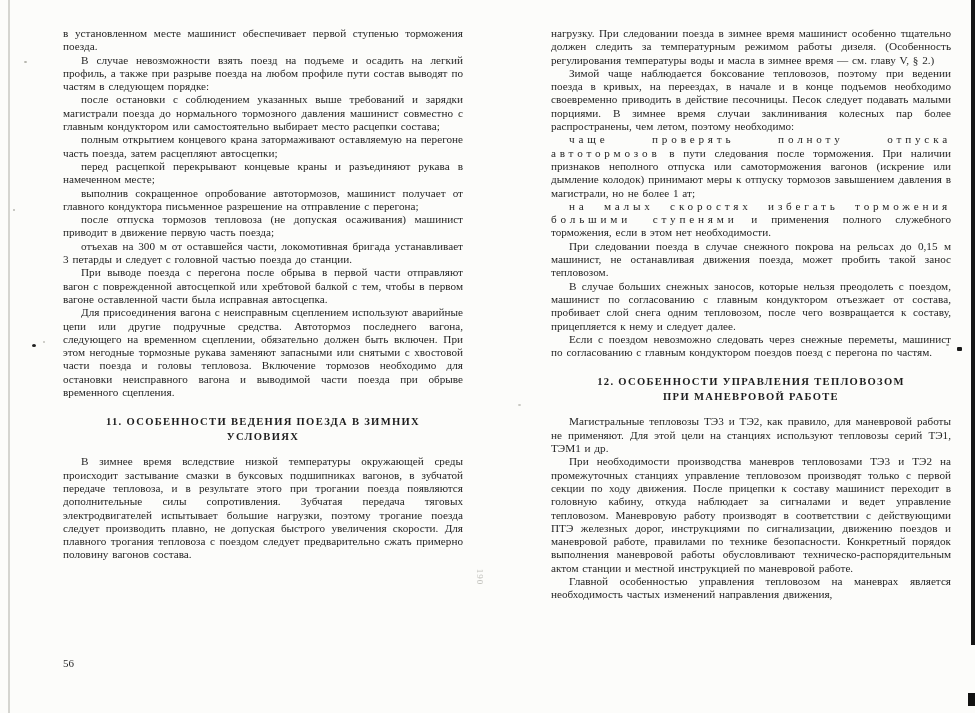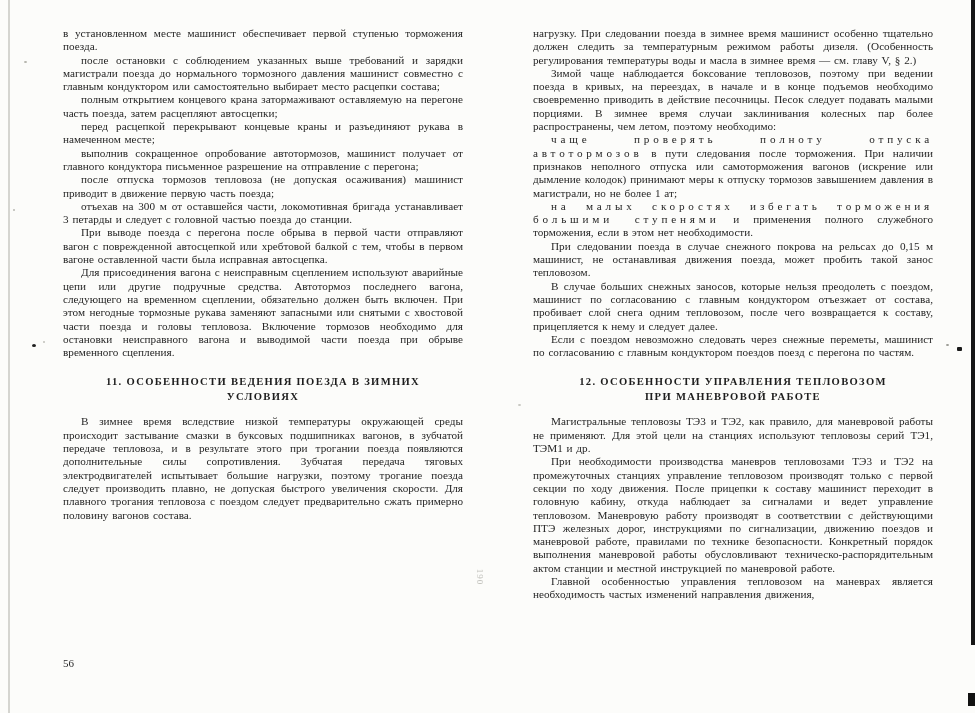--- a/index.html
+++ b/index.html
@@ -6,21 +6,21 @@
   body{
     width:975px;height:713px;position:relative;overflow:hidden;
     background:#fcfcfa;
     font-family:"Liberation Serif","DejaVu Serif",serif;
     color:#262626;
   }
   .page-col{
     position:absolute;top:27px;width:400px;
   }
   #left-col{left:63px;}
-  #right-col{left:533px;}
+  #right-col{left:551px;}
   .para{
     margin:0;text-align:justify;
     font-size:11.2px;line-height:13.3px;
     color:#262626;
     word-spacing:1px;
   }
   .para.indent{text-indent:18px;}
   .seg-italic{}
   .seg-spaced{letter-spacing:0.34em;word-spacing:0.45em;}
   .sec-heading{
@@ -70,20 +70,21 @@
 <div class="speck s1"></div>
 <div class="speck s2"></div>
 <div class="speck s3"></div>
 <div class="speck s4"></div>
 <div class="speck s5"></div>
 <div class="speck s6"></div>
 <div class="speck s7"></div>
 
 <div class="page-col" id="left-col">
     <p class="para"><span>в установленном месте машинист обеспечивает первой ступенью торможения поезда.</span></p>
+    <p class="para indent"><span>В случае невозможности взять поезд на подъеме и осадить на легкий профиль, а также при разрыве поезда на любом профиле пути состав выводят по частям в следующем порядке:</span></p>
     <p class="para indent"><span>после остановки с соблюдением указанных выше требований и зарядки магистрали поезда до нормального тормозного давления машинист совместно с главным кондуктором или самостоятельно выбирает место расцепки состава;</span></p>
     <p class="para indent"><span>полным открытием концевого крана затормаживают оставляемую на перегоне часть поезда, затем расцепляют автосцепки;</span></p>
     <p class="para indent"><span>перед расцепкой перекрывают концевые краны и разъединяют рукава в намеченном месте;</span></p>
     <p class="para indent"><span>выполнив сокращенное опробование автотормозов, машинист получает от главного кондуктора письменное разрешение на отправление с перегона;</span></p>
     <p class="para indent"><span>после отпуска тормозов тепловоза (не допуская осаживания) машинист приводит в движение первую часть поезда;</span></p>
     <p class="para indent"><span>отъехав на 300 </span><span class="seg-italic">м</span><span> от оставшейся части, локомотивная бригада устанавливает 3 петарды и следует с головной частью поезда до станции.</span></p>
     <p class="para indent"><span>При выводе поезда с перегона после обрыва в первой части отправляют вагон с поврежденной автосцепкой или хребтовой балкой с тем, чтобы в первом вагоне оставленной части была исправная автосцепка.</span></p>
     <p class="para indent"><span>Для присоединения вагона с неисправным сцеплением используют аварийные цепи или другие подручные средства. Автотормоз последнего вагона, следующего на временном сцеплении, обязательно должен быть включен. При этом негодные тормозные рукава заменяют запасными или снятыми с хвостовой части поезда и головы тепловоза. Включение тормозов необходимо для остановки неисправного вагона и выводимой части поезда при обрыве временного сцепления.</span></p>
     <h3 class="sec-heading">11. ОСОБЕННОСТИ ВЕДЕНИЯ ПОЕЗДА В ЗИМНИХ УСЛОВИЯХ</h3>
     <p class="para indent"><span>В зимнее время вследствие низкой температуры окружающей среды происходит застывание смазки в буксовых подшипниках вагонов, в зубчатой передаче тепловоза, и в результате этого при трогании поезда появляются дополнительные силы сопротивления. Зубчатая передача тяговых электродвигателей испытывает большие нагрузки, поэтому трогание поезда следует производить плавно, не допуская быстрого увеличения скорости. Для плавного трогания тепловоза с поездом следует предварительно сжать примерно половину вагонов состава.</span></p>

